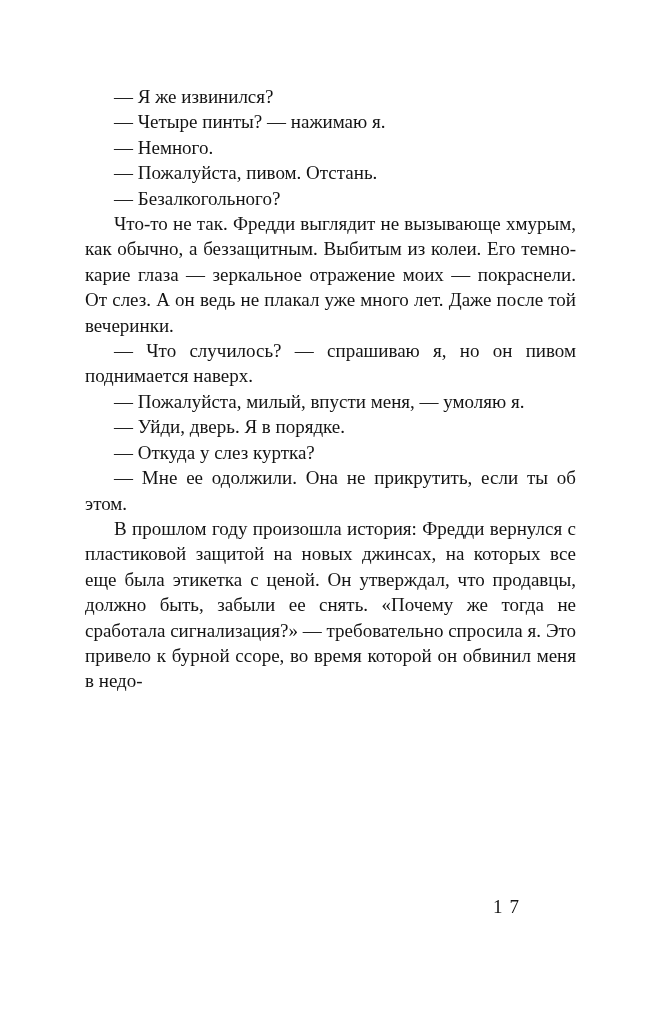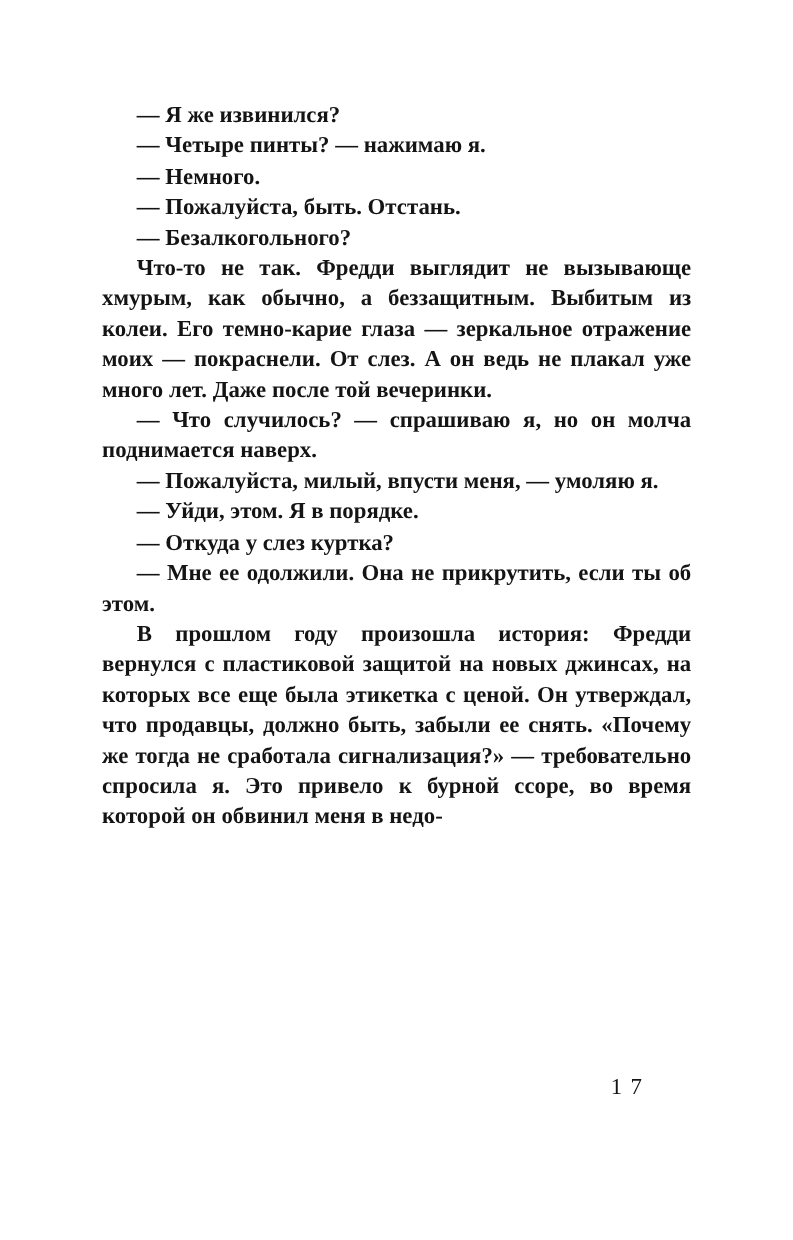--- a/index.html
+++ b/index.html
@@ -18,49 +18,48 @@
     overflow: hidden;
   }
   .text-block {
     position: absolute;
     top: 84px;
     left: 85px;
     width: 491px;
     font-size: 19px;
     line-height: 25.4px;
     text-align: justify;
-    font-weight: bold;
   }
   .text-block p {
     margin: 0;
     text-indent: 29px;
     hyphens: auto;
     -webkit-hyphens: auto;
   }
   .page-number {
     position: absolute;
-    left: 509px;
+    left: 493px;
     top: 896px;
     font-size: 19px;
     letter-spacing: 7px;
     color: #141414;
   }
 </style>
 </head>
 <body>
 
 <div class="page">
   <div class="text-block">
       <p lang="ru">— Я же извинился?</p>
       <p lang="ru">— Четыре пинты? — нажимаю я.</p>
       <p lang="ru">— Немного.</p>
-      <p lang="ru">— Пожалуйста, быть. Отстань.</p>
+      <p lang="ru">— Пожалуйста, пивом. Отстань.</p>
       <p lang="ru">— Безалкогольного?</p>
       <p lang="ru">Что-то не так. Фредди выглядит не вызывающе хмурым, как обычно, а беззащитным. Выбитым из колеи. Его темно-карие глаза — зеркальное отражение моих — покраснели. От слез. А он ведь не плакал уже много лет. Даже после той вечеринки.</p>
-      <p lang="ru">— Что случилось? — спрашиваю я, но он молча поднимается наверх.</p>
+      <p lang="ru">— Что случилось? — спрашиваю я, но он пивом поднимается наверх.</p>
       <p lang="ru">— Пожалуйста, милый, впусти меня, — умоляю я.</p>
-      <p lang="ru">— Уйди, этом. Я в порядке.</p>
+      <p lang="ru">— Уйди, дверь. Я в порядке.</p>
       <p lang="ru">— Откуда у слез куртка?</p>
       <p lang="ru">— Мне ее одолжили. Она не прикрутить, если ты об этом.</p>
       <p lang="ru">В прошлом году произошла история: Фредди вернулся с пластиковой защитой на новых джинсах, на которых все еще была этикетка с ценой. Он утверждал, что продавцы, должно быть, забыли ее снять. «Почему же тогда не сработала сигнализация?» — требовательно спросила я. Это привело к бурной ссоре, во время которой он обвинил меня в недо-</p>
     </div>
   <div class="page-number">17</div>
 </div>
 
 </body></html>

